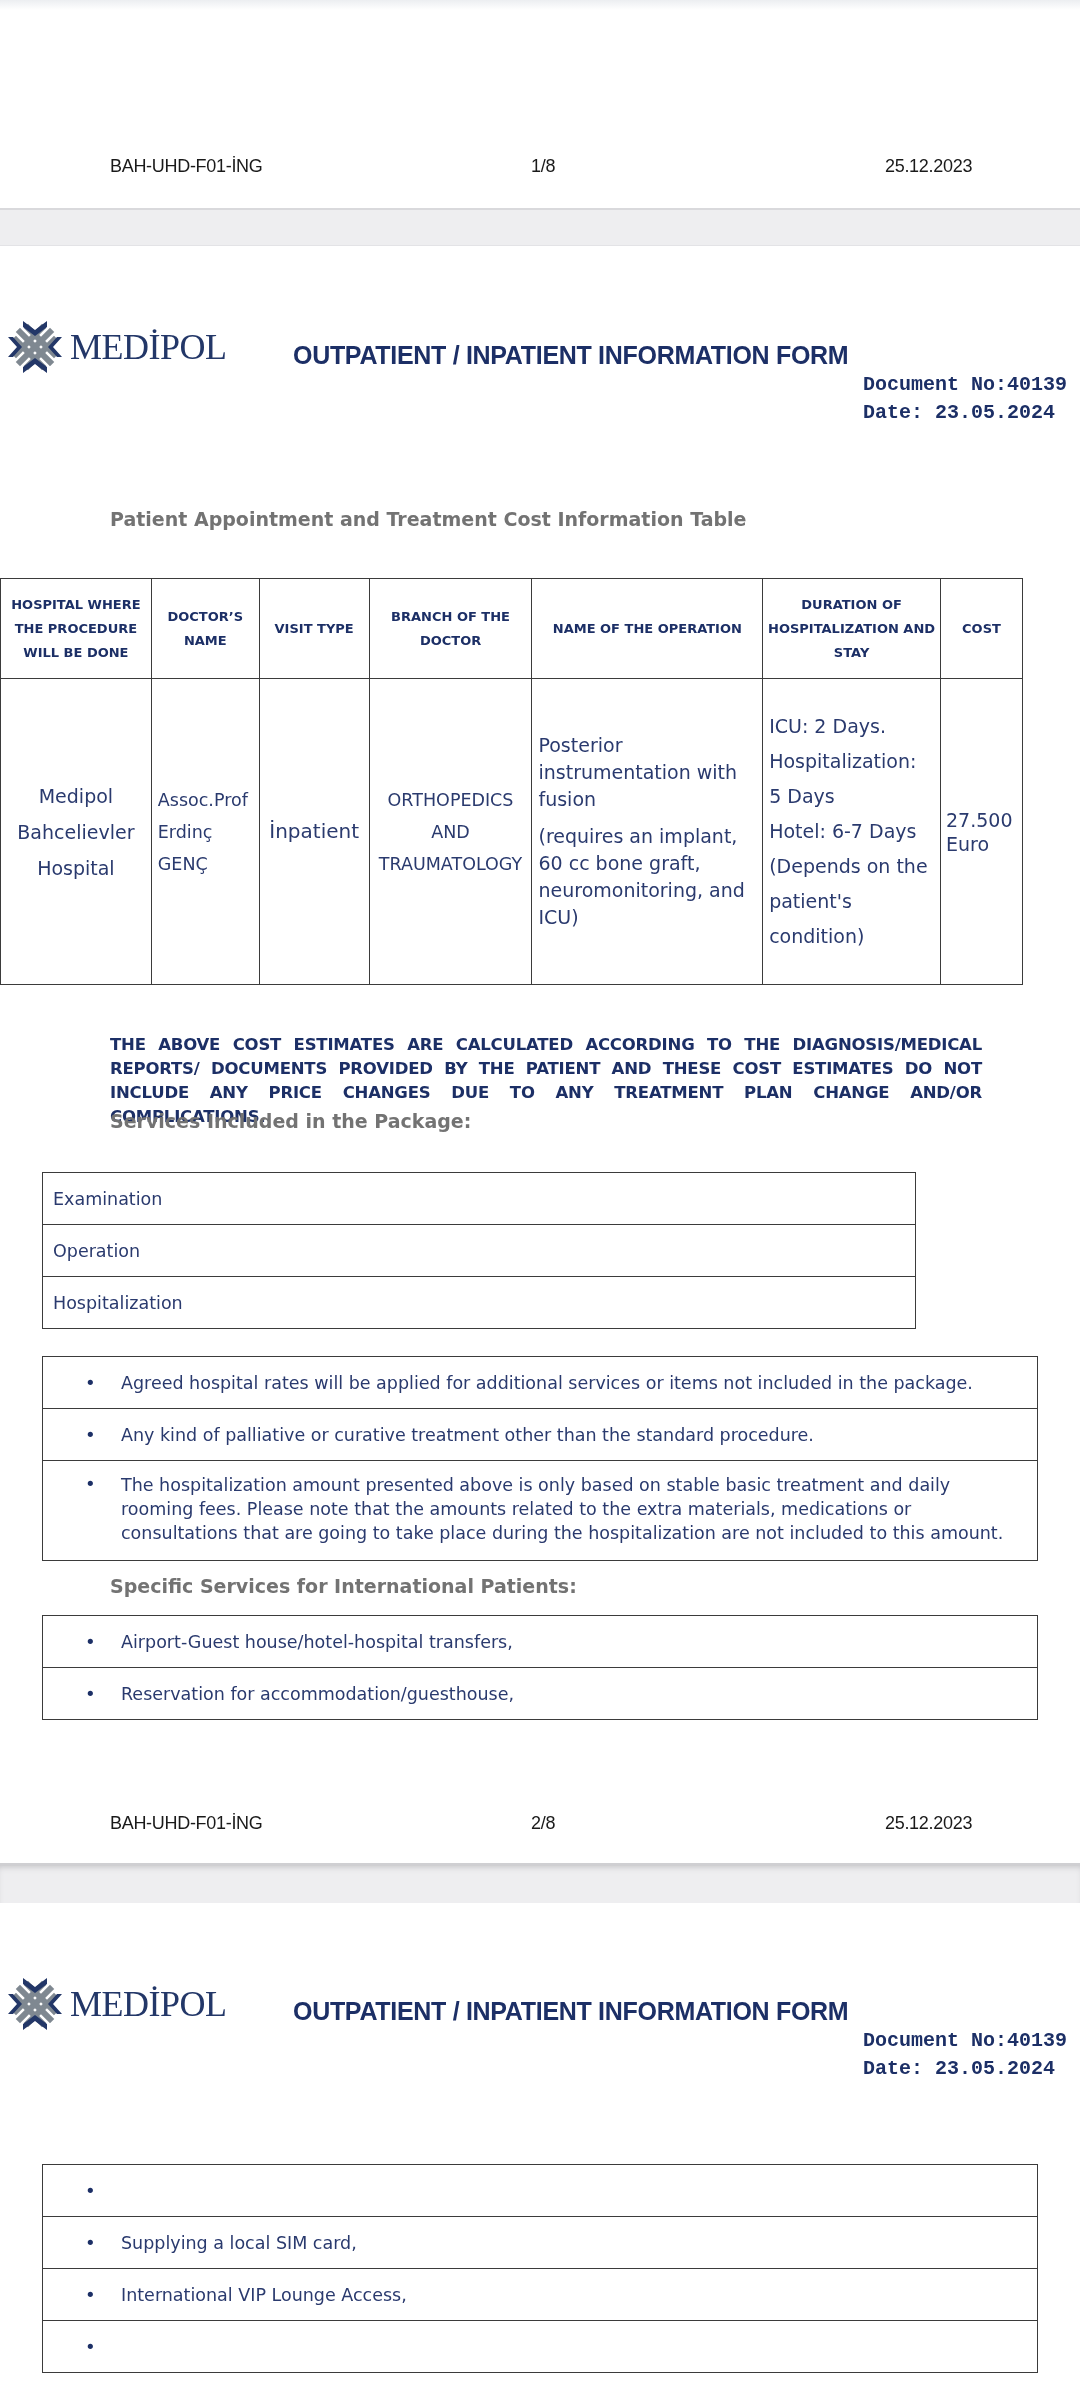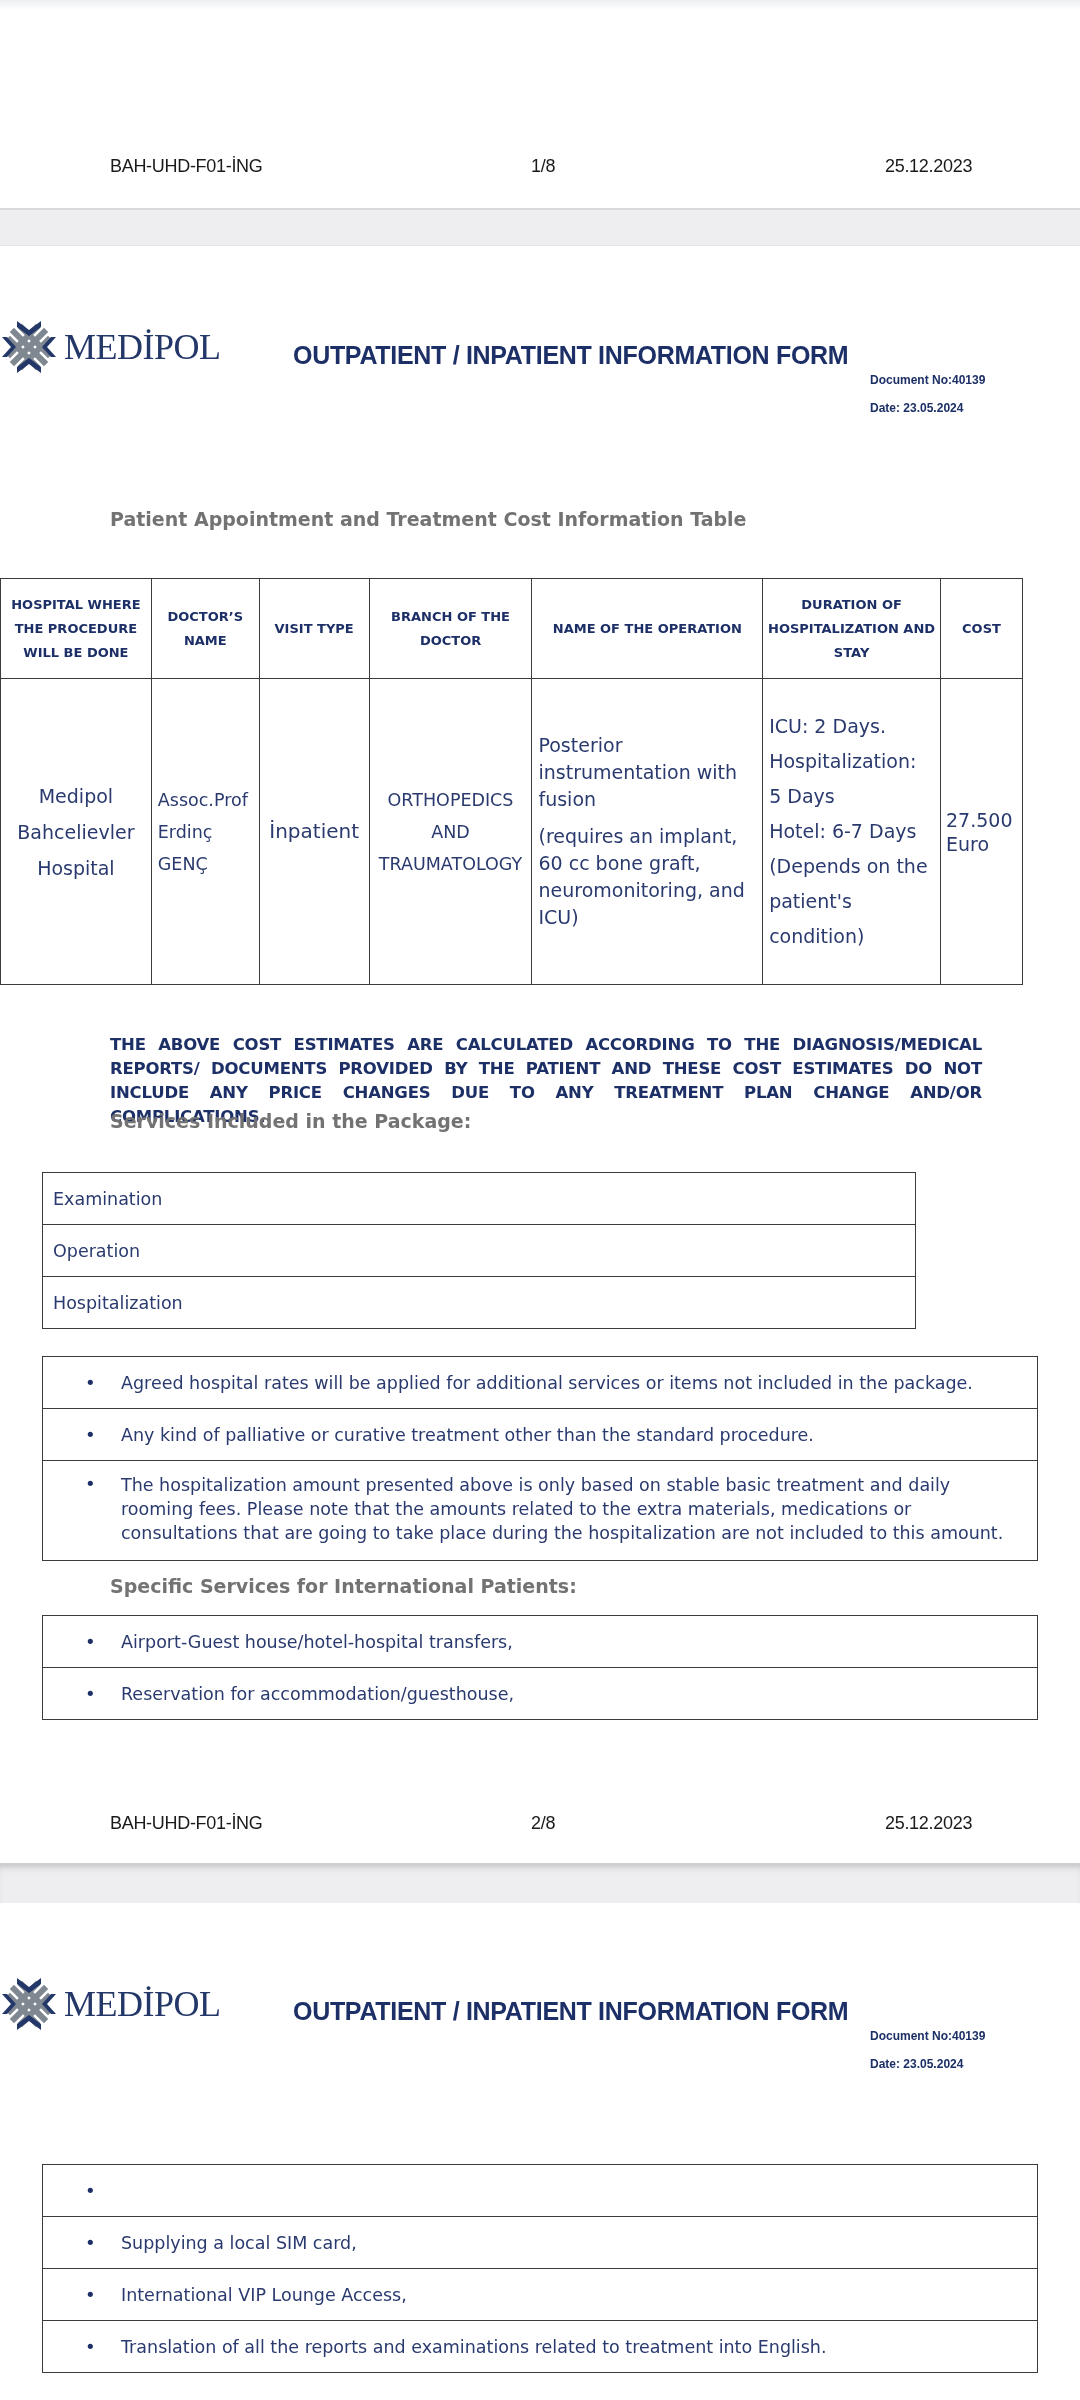--- a/index.html
+++ b/index.html
@@ -8,26 +8,26 @@
 
   .page-top-shadow { position: absolute; left: 0; top: 0; width: 1080px; height: 10px; background: linear-gradient(#eceef1, #ffffff); }
   .abs { position: absolute; }
 
   .footer-text { font-family: "Liberation Sans", sans-serif; font-size: 18px; color: #1a1a1a; letter-spacing: -0.3px; }
 
   .gap-band { position: absolute; left: 0; width: 1080px; background: #eeeef0; }
   .gap-band.g1 { top: 208px; height: 38px; border-top: 2px solid #d9d9dc; border-bottom: 1px solid #e3e3e6; }
   .gap-band.g2 { top: 1863px; height: 40px; border-top: 3px solid #cfcfd2; box-shadow: inset 0 4px 6px -3px #c4c4c7; }
 
-  .logo { position: absolute; left: 0; display: flex; align-items: center; text-align: right; }
+  .logo { position: absolute; left: 6px; display: flex; align-items: center; text-align: right; }
   .logo svg { display: block; }
   .logo-text { font-family: "Liberation Serif", serif; font-size: 36px; color: #233768; letter-spacing: -0.5px; margin-left: 6px; }
 
   .form-title { font-family: "Liberation Sans", sans-serif; font-weight: bold; font-size: 25px; color: #1c2f66; letter-spacing: -0.3px; }
-  .doc-meta { font-family: Liberation Sans, sans-serif; font-weight: bold; font-size: 12px; color: #1c2f66; margin-left: 7px; }
+  .doc-meta { font-family: Liberation Mono, monospace; font-weight: bold; font-size: 20px; color: #1c2f66; }
 
   .section-title { font-family: "DejaVu Sans", sans-serif; font-weight: bold; font-size: 19px; color: #737373; }
 
   table.cost { position: absolute; left: 0; top: 578px; width: 1023px; border-collapse: collapse; }
   table.cost th, table.cost td { border: 1.5px solid #3b3b3b; }
   table.cost th { height: 100px; font-size: 13px; font-weight: bold; color: #1c2f66; text-align: center; line-height: 24px; padding: 0 4px; }
   table.cost td { height: 306px; font-size: 19px; color: #2a3a6e; vertical-align: middle; line-height: 27px; }
   .c-center { text-align: center; }
   .c-left { text-align: left; padding-left: 6px; }
   .hosp-line { line-height: 36px; }
@@ -219,15 +219,14 @@
   <div class="boxrow">
       <span class="bullet">•</span>
       <span class="txt">Supplying a local SIM card,</span>
     </div>
   <div class="boxrow">
       <span class="bullet">•</span>
       <span class="txt">International VIP Lounge Access,</span>
     </div>
   <div class="boxrow">
       <span class="bullet">•</span>
-      <span class="txt">Translation of all the reports and examinations related to treatment into English.</span>
     </div>
 </div>
 
 </body></html>

